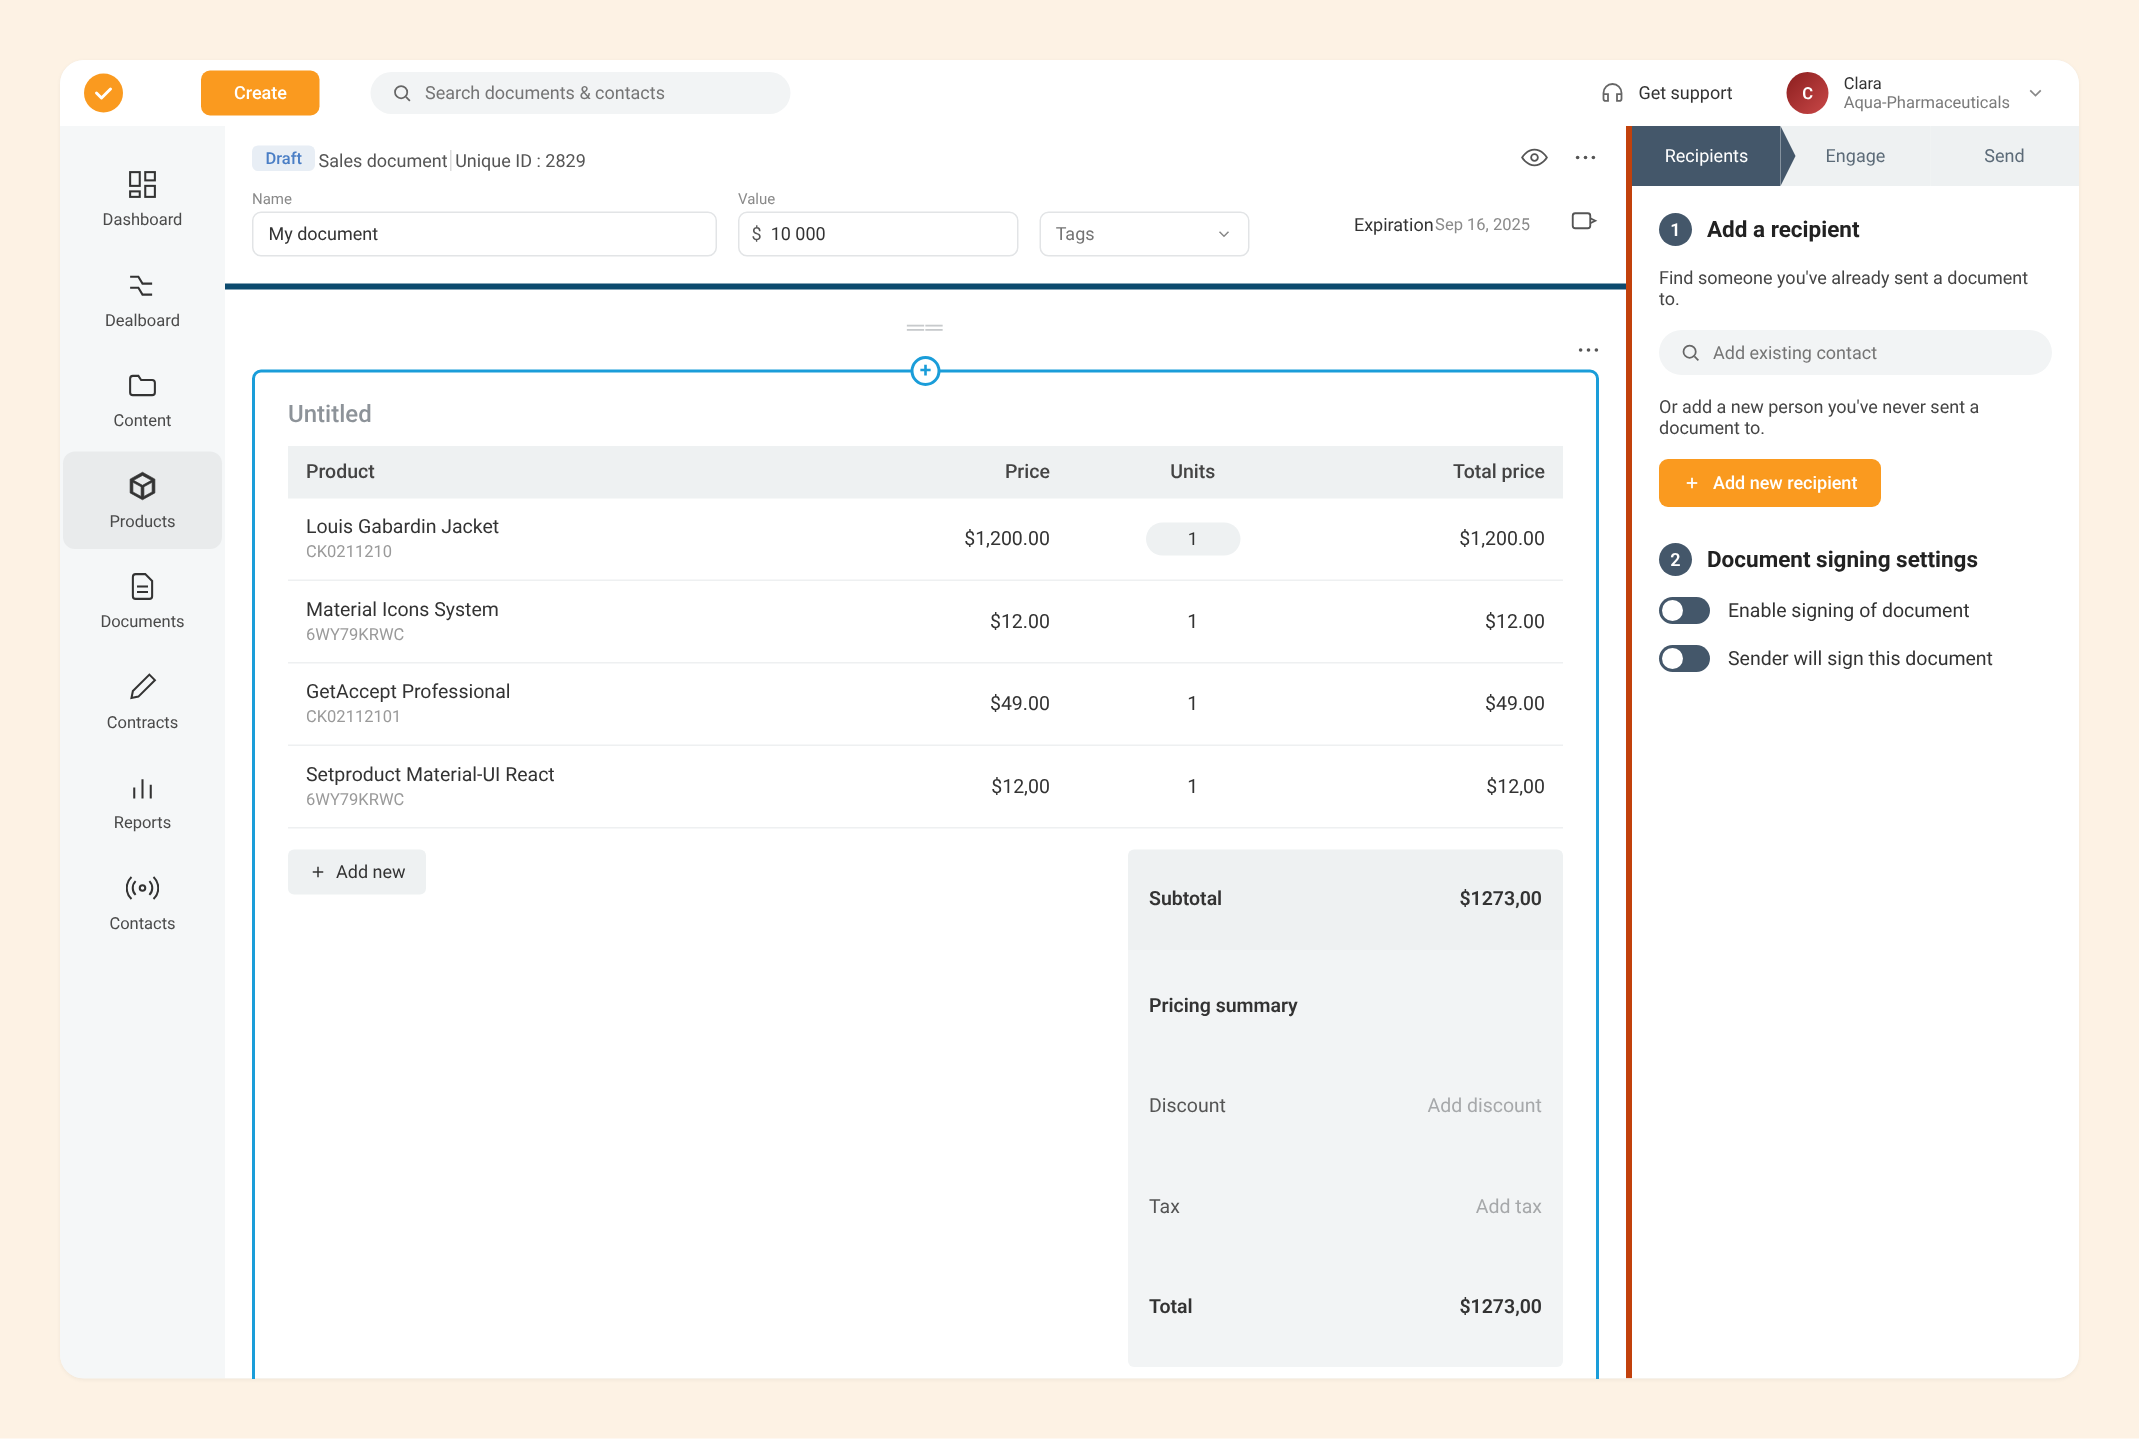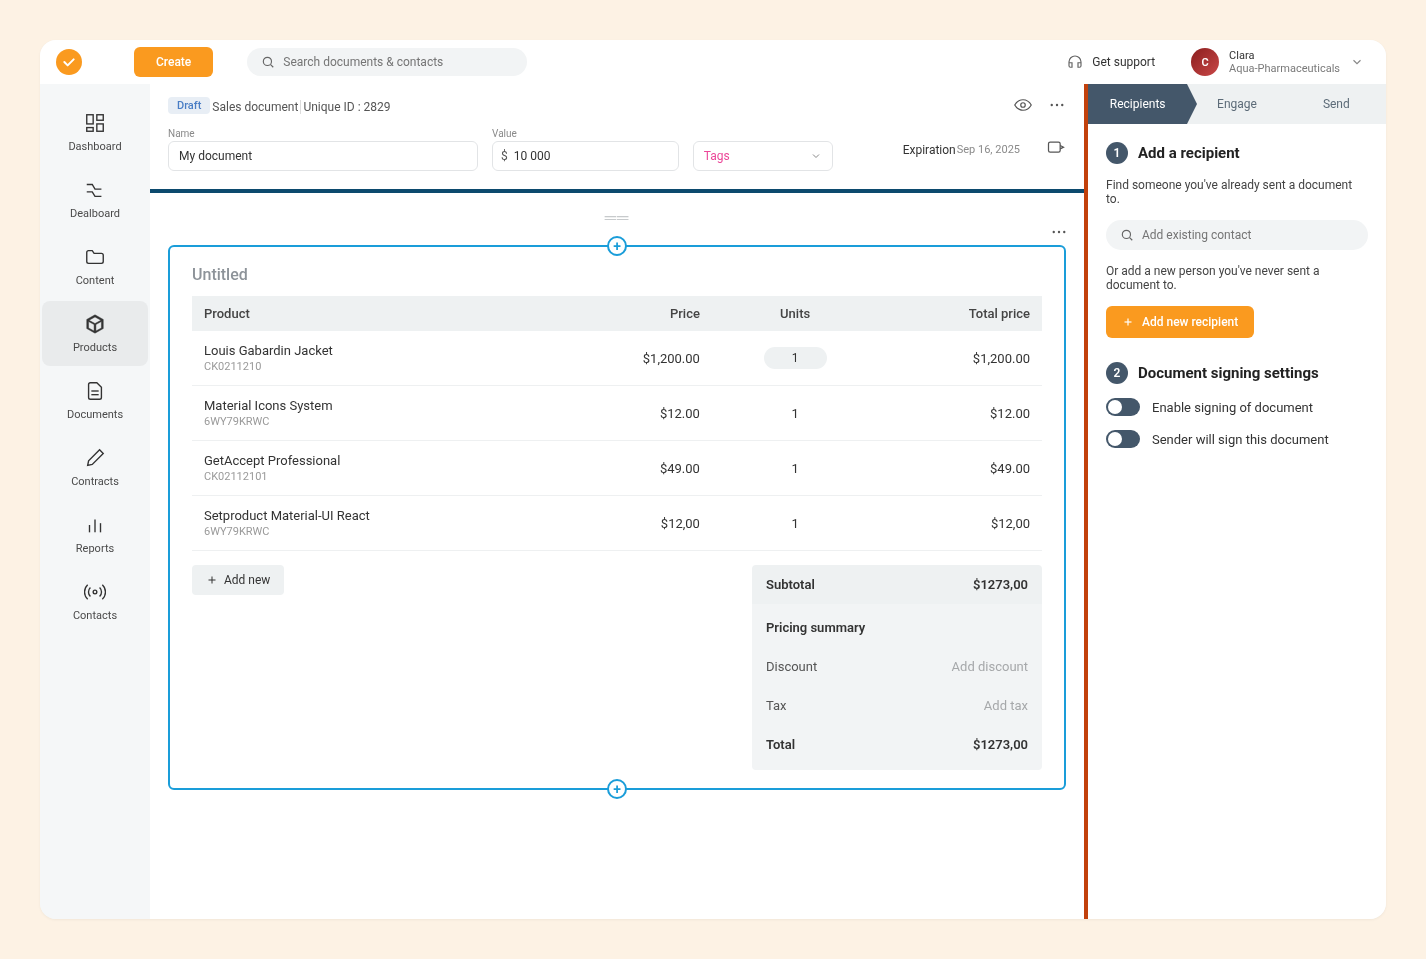--- a/index.html
+++ b/index.html
@@ -33,21 +33,21 @@
 .doc-form { display: flex; gap: 14px; padding: 14px 18px 18px 18px; align-items: center; border-bottom: 4px solid #0c4a6e; }
 .field { display: flex; flex-direction: column; gap: 2px; }
 .field-label { font-size: 10px; color: #8a8a8a; }
 .field input, .tags-select { border: 1px solid #e2e4e6; border-radius: 6px; padding: 7px 10px; font-size: 12px; background: #fff; color: #333; outline: none; }
 .name-field { flex: 0 0 310px; }
 .value-field { flex: 0 0 140px; }
 .value-inner { display:flex; align-items:center; border:1px solid #e2e4e6; border-radius:6px; padding:0 8px; }
 .value-inner span { color:#555; font-size:12px; padding-right:6px; }
 .value-inner input { border:none; padding:7px 0; }
 .tags-field { flex: 0 0 140px; position: relative; }
-.tags-select { display: flex; align-items: center; justify-content: space-between; cursor: pointer; color: #ec4899; }
+.tags-select { display: flex; align-items: center; justify-content: space-between; cursor: pointer; color: #737373; }
 .exp-field { display:flex; flex-direction:row; gap:1px; margin-left:auto; align-items:flex-start; }
 .exp-field .t { font-size:12px; color:#333; }
 .exp-field .d { font-size:11px; color:#8a8a8a; }
 .signature-icon { margin-left:12px; color:#555; cursor:pointer; }
 
 .canvas { flex:1; overflow:auto; padding: 12px 18px; }
 .grip { display:flex; justify-content:center; padding:3px 0 8px 0; color:#c7cacc; font-size:16px; letter-spacing:1px; }
 .product-card { border: 2px solid #1a9dd9; border-radius: 6px; position: relative; padding: 18px 22px 18px 22px; margin: 10px 0 24px 0; }
 .plus-knob { position:absolute; left:50%; transform:translateX(-50%); width:20px; height:20px; border:2px solid #1a9dd9; border-radius:50%; background:#fff; color:#1a9dd9; display:flex;align-items:center;justify-content:center; font-size:14px; font-weight:600; cursor:pointer; }
 .plus-top { top:-11px; }
@@ -61,21 +61,21 @@
 .ptable thead th:nth-child(3){text-align:center;}
 .ptable thead th:nth-child(4){text-align:right;}
 .ptable tbody td { padding:12px 12px; border-bottom:1px solid #eef0f1; vertical-align:middle; color:#333; }
 .pname-sub { font-size:11px; color:#9a9a9a; margin-top:2px; }
 .pprice { text-align:right; }
 .punits { text-align:center; }
 .ptotal { text-align:right; }
 .units-pill { display:inline-block; background:#eef1f2; border-radius:14px; padding:4px 28px; font-size:12px; color:#333; }
 .addnew-btn { background:#eef1f2; border:none; border-radius:4px; padding:8px 14px; font-size:12px; color:#333; display:flex; align-items:center; gap:6px; cursor:pointer; }
 .summary-box { margin-left:auto; width:290px; margin-top:-36px; }
-.summary-row { display:flex; justify-content:space-between; padding:12px 14px; font-size:13px; color:#333; }
+.summary-row { display:flex; justify-content:space-between; padding:26px 14px; font-size:13px; color:#333; }
 .summary-row.head { background:#eef1f2; font-weight:600; border-radius:4px 4px 0 0; }
 .summary-block { background:#f2f4f5; border-radius:0 0 4px 4px; padding:4px 0 6px 0; }
 .summary-block .summary-row { color:#555; }
 .summary-block .hint { color:#a6a8aa; }
 .summary-block .label-head { font-weight:600; color:#333; }
 .summary-block .total-row { font-weight:600; color:#333; }
 
 .rightpanel { width: 302px; background:#ffffff; display:flex; flex-direction:column; border-left:4px solid #c2410c; }
 .steps { display:flex; height:40px; }
 .step { flex:1; display:flex; align-items:center; justify-content:center; font-size:12px; color:#5c6b78; position:relative; cursor:pointer; background:#eef1f2; }

